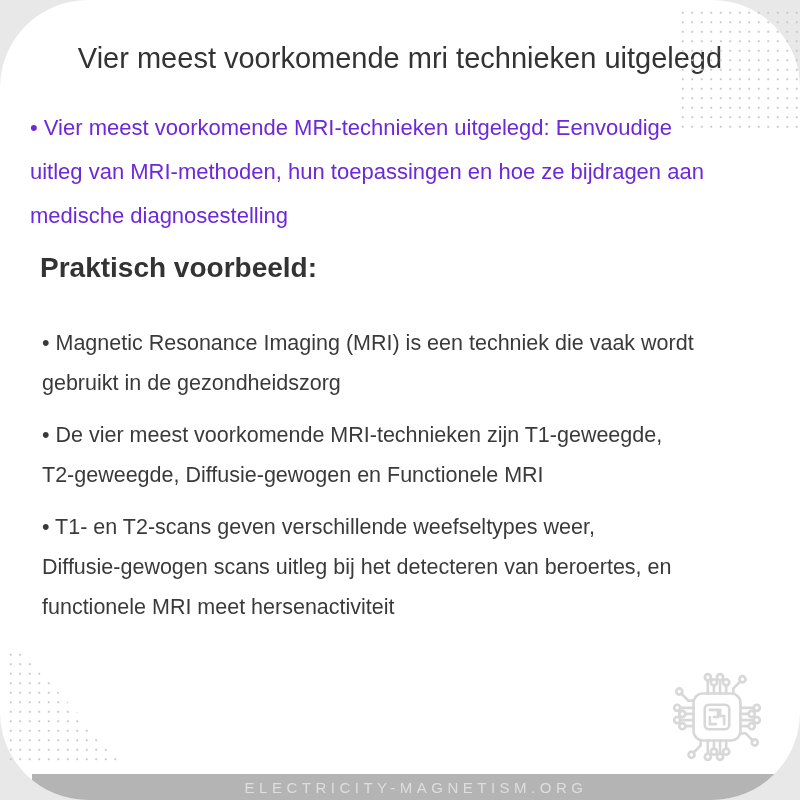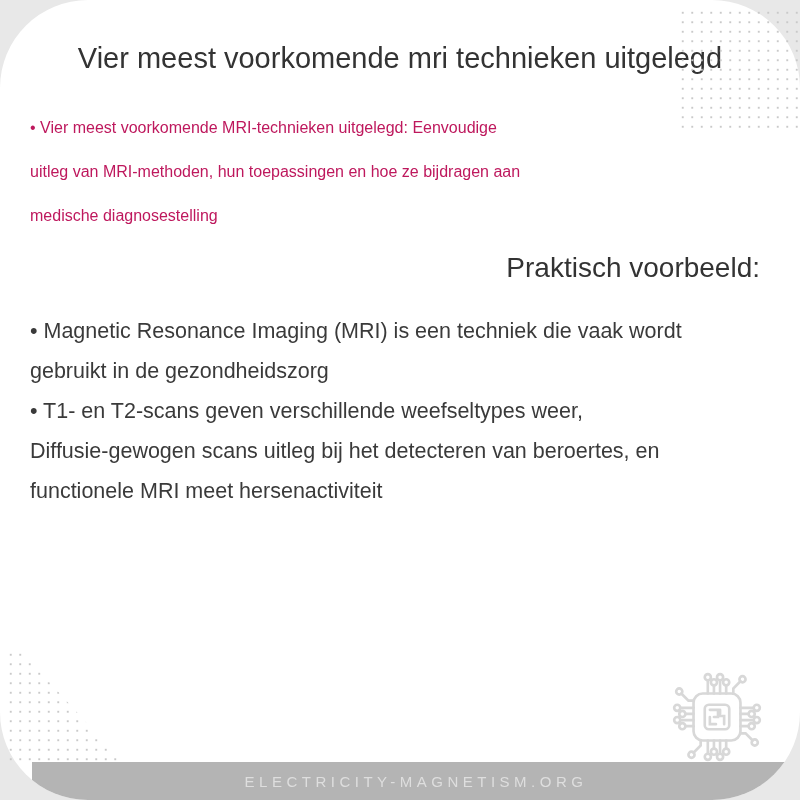--- a/index.html
+++ b/index.html
@@ -11,34 +11,34 @@
   .card{
     position:absolute;inset:0;background:#ffffff;border-radius:88px;overflow:hidden;
   }
   .title{
     position:absolute;top:36px;left:40px;right:40px;
     text-align:center;font-size:29px;line-height:44px;font-weight:400;color:#333333;
     white-space:pre-line;
   }
   .intro{
     position:absolute;top:106px;left:30px;right:25px;
-    font-size:16px;line-height:44px;font-weight:400;color:#be185d;
+    font-size:22px;line-height:44px;font-weight:400;color:#6d28d9;
     white-space:pre-line;
   }
   .section-heading{
     position:absolute;top:248px;left:40px;right:40px;
-    text-align:right;font-size:28px;line-height:40px;font-weight:400;color:#333333;
+    text-align:left;font-size:28px;line-height:40px;font-weight:700;color:#333333;
   }
   .bullets{
     position:absolute;top:311px;left:30px;right:20px;
     font-size:21.5px;line-height:40px;font-weight:400;color:#3a3a3a;
   }
-  .bullets p{margin:0;white-space:pre-line;}
+  .bullets p{margin:12px;white-space:pre-line;}
   .footer-bar{
-    position:absolute;left:0;right:0;bottom:0;height:38px;background:#b4b4b4;
+    position:absolute;left:0;right:0;bottom:0;height:26px;background:#b4b4b4;
     display:flex;align-items:center;justify-content:center;margin-left:32px;
   }
   .footer-text{
     color:#dedede;font-size:15px;letter-spacing:4.5px;font-weight:400;
   }
   .dots-tr{
     position:absolute;top:8px;right:0;width:122px;height:120px;
     background-image:radial-gradient(circle,#c9c9c9 1.2px,transparent 1.5px);
     background-size:9.5px 9.5px;
   }
@@ -64,20 +64,22 @@
 
     <div class="intro">• Vier meest voorkomende MRI-technieken uitgelegd: Eenvoudige
 uitleg van MRI-methoden, hun toepassingen en hoe ze bijdragen aan
 medische diagnosestelling</div>
 
     <div class="section-heading">Praktisch voorbeeld:</div>
 
     <div class="bullets">
       <p>• Magnetic Resonance Imaging (MRI) is een techniek die vaak wordt
 gebruikt in de gezondheidszorg</p>
+      <p>• De vier meest voorkomende MRI-technieken zijn T1-geweegde,
+T2-geweegde, Diffusie-gewogen en Functionele MRI</p>
       <p>• T1- en T2-scans geven verschillende weefseltypes weer,
 Diffusie-gewogen scans uitleg bij het detecteren van beroertes, en
 functionele MRI meet hersenactiviteit</p>
     </div>
 
     <div class="chip">
       <svg viewBox="0 0 100 100" aria-hidden="true">
 
         <rect x="27" y="27" width="46" height="46" rx="9"></rect>
         <rect x="38" y="38" width="24" height="24" rx="4"></rect>

